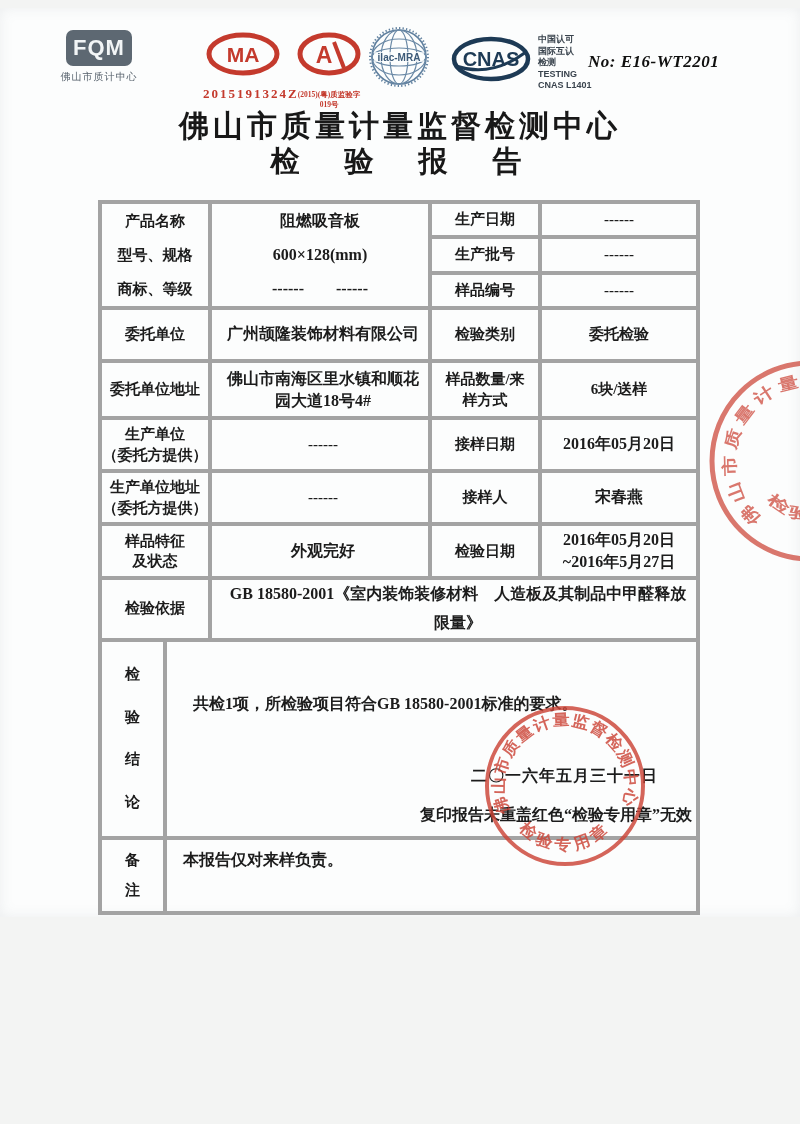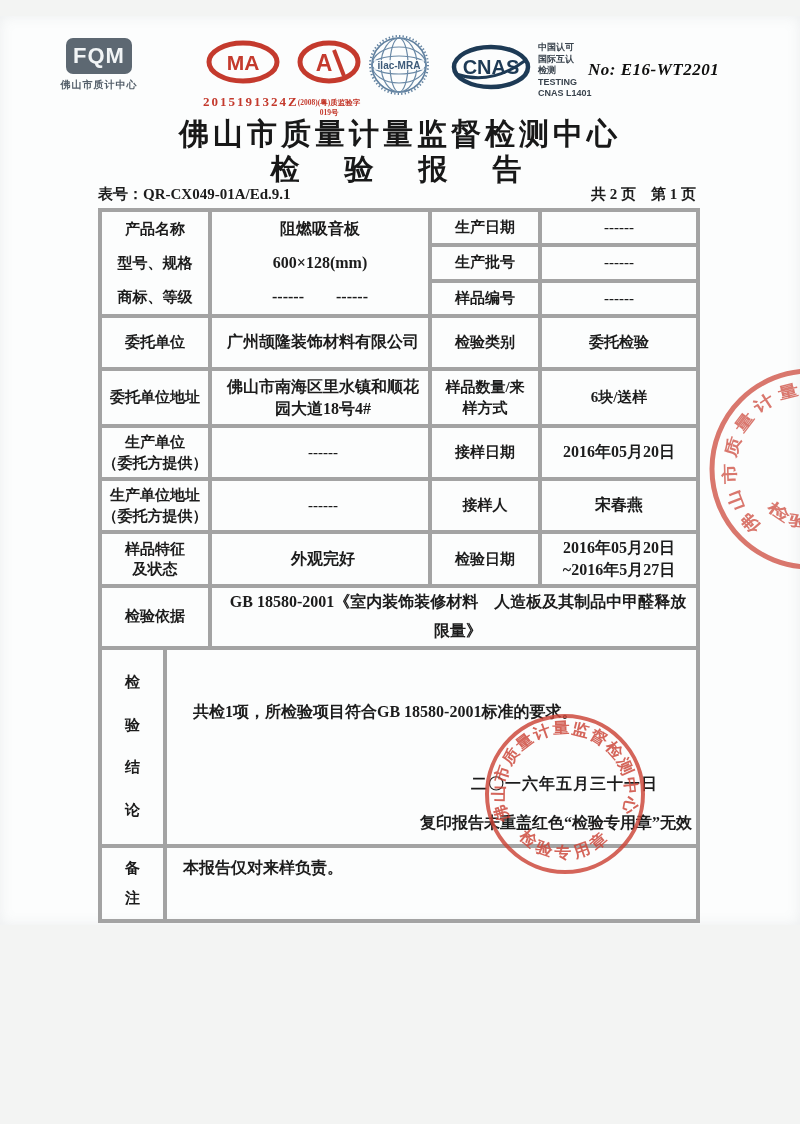--- a/index.html
+++ b/index.html
@@ -1,29 +1,29 @@
 <!DOCTYPE html>
 <html><head>
 <meta charset="utf-8">
 <style>
   * { margin:0; padding:0; box-sizing:border-box; }
   html,body { background:#f3f4f3; }
   .page {
-    position:relative; width:800px; height:909px; margin:16px auto;
+    position:relative; width:800px; height:909px; margin:8px auto;
     background:#fcfdfd; overflow:hidden;
     font-family:"Liberation Serif","DejaVu Serif",serif; color:#1c1c1c;
     box-shadow:inset 0 0 14px rgba(120,130,140,.12);
   }
   
   .hdr { position:absolute; top:0; left:0; width:800px; height:95px; }
   .fqm { position:absolute; left:44px; top:22px; width:110px; text-align:center; }
   .fqm-box { display:inline-block; width:66px; height:36px; background:#5d6872; border-radius:7px;
              color:#f2f5f6; font-family:"Liberation Sans",sans-serif; font-weight:bold;
              font-size:22px; line-height:36px; letter-spacing:1px; text-align:center; }
-  .fqm-cap { margin-top:4px; font-size:10px; font-weight:bold; color:#55606b; letter-spacing:1px; }
+  .fqm-cap { margin-top:4px; font-size:10px; font-weight:normal; color:#55606b; letter-spacing:1px; }
   .logo { position:absolute; text-align:center; }
   .cma { left:203px; top:24px; width:80px; }
   .cal { left:293px; top:24px; width:72px; }
   .red-num { color:#c43a2d; font-size:13px; font-weight:bold; letter-spacing:2px; margin-top:2px; }
   .red-num-sm { color:#c43a2d; font-size:7.5px; font-weight:bold; letter-spacing:0; margin-top:6px; }
   .ilac { left:368px; top:18px; width:62px; }
   .cnas { left:450px; top:28px; width:82px; }
   .cnas-txt { position:absolute; left:538px; top:26px; font-family:"Liberation Sans",sans-serif;
               font-size:9px; font-weight:bold; color:#39434d; line-height:11.5px; text-align:left; }
   .report-no { position:absolute; left:588px; top:44px; font-size:17px; font-weight:bold; color:#10100f; letter-spacing:.5px;font-style:italic; }
@@ -78,21 +78,21 @@
       </svg>
       <div class="red-num">2015191324Z</div>
     </div>
 
     <div class="logo cal">
       <svg width="66" height="48" viewBox="0 0 66 48">
         <ellipse cx="33" cy="22" rx="29" ry="19" fill="none" stroke="#c43a2d" stroke-width="5"></ellipse>
         <text x="28" y="31" text-anchor="middle" font-family="Liberation Sans,sans-serif" font-weight="bold" font-size="23" fill="#c43a2d">A</text>
         <line x1="38" y1="10" x2="48" y2="36" stroke="#c43a2d" stroke-width="4"></line>
       </svg>
-      <div class="red-num-sm">(2008)(粤)质监验字019号</div>
+      <div class="red-num-sm">(2015)(粤)质监验字019号</div>
     </div>
 
     <div class="logo cnas">
       <svg width="82" height="46" viewBox="0 0 82 46">
         <ellipse cx="41" cy="23" rx="37" ry="20" fill="none" stroke="#1d3a55" stroke-width="4.5"></ellipse>
         <path d="M6 30 Q 41 42 76 16" fill="none" stroke="#1d3a55" stroke-width="3"></path>
         <text x="41" y="30" text-anchor="middle" font-family="Liberation Sans,sans-serif" font-weight="bold" font-size="20" fill="#1d3a55">CNAS</text>
       </svg>
     </div>
 
@@ -116,24 +116,20 @@
       <div>TESTING</div>
       <div>CNAS L1401</div>
     </div>
 
     <div class="report-no">No:  E16-WT2201</div>
   </div>
 
   <div class="title1">佛山市质量计量监督检测中心</div>
   <div class="title2">检　验　报　告</div>
 
-  <div class="meta">
-    <span>表号：QR-CX049-01A/Ed.9.1</span>
-    <span>共 2  页　第 1  页</span>
-  </div>
 
   <table class="rpt">
     <colgroup>
         <col style="width:65px">
         <col style="width:45px">
         <col style="width:220px">
         <col style="width:110px">
         <col style="width:158px">
       </colgroup>
     <tbody>

